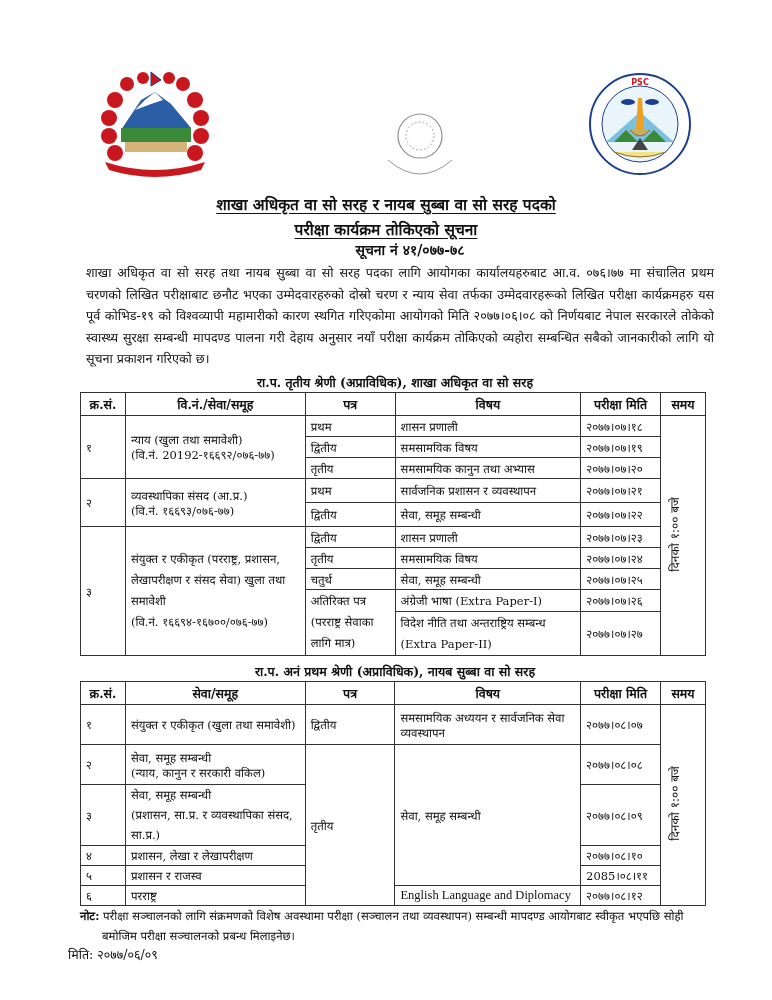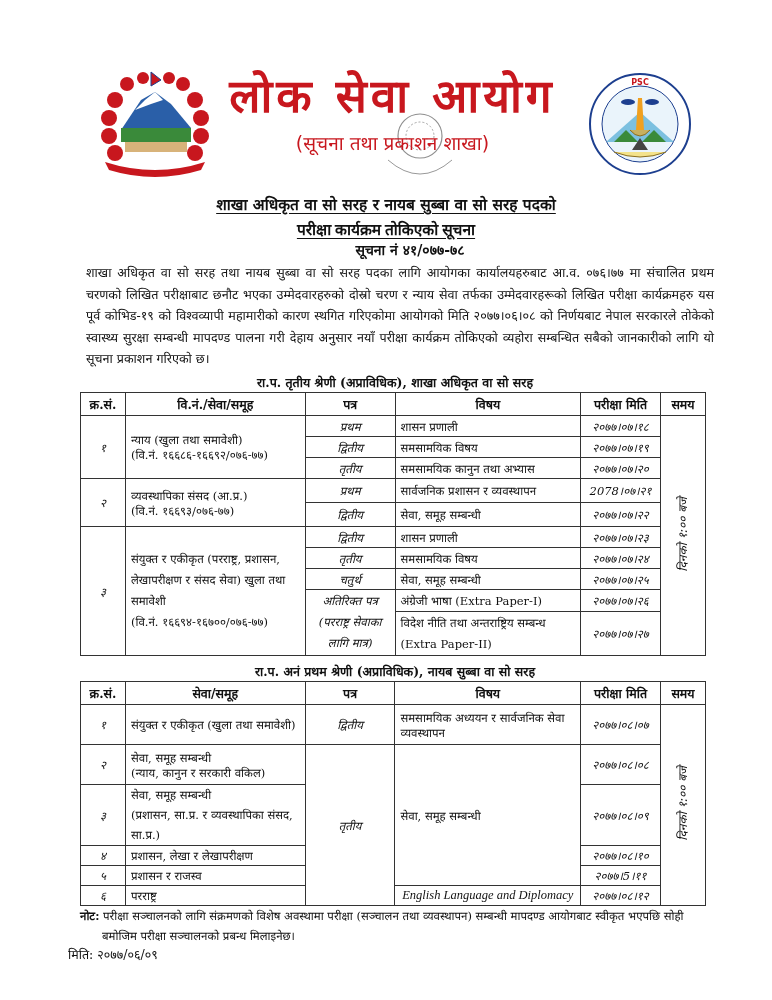--- a/index.html
+++ b/index.html
@@ -7,29 +7,29 @@
   .header { position: absolute; left: 0; top: 60px; width: 772px; height: 130px; }
   .emblem-left { position: absolute; left: 95px; top: 10px; width: 120px; height: 110px; }
   .emblem-right { position: absolute; left: 588px; top: 12px; width: 104px; height: 104px; }
   .org-title { position: absolute; left: 220px; top: 8px; width: 345px; text-align: center; font-family: "DejaVu Sans", sans-serif; font-weight: bold; font-size: 46px; color: #c8171e; letter-spacing: 4px; line-height: 56px; }
   .org-sub { position: absolute; left: 220px; top: 70px; width: 345px; text-align: center; font-family: "DejaVu Sans", sans-serif; font-size: 19px; color: #c8171e; }
   .stamp { position: absolute; left: 380px; top: 48px; width: 80px; height: 80px; opacity: 0.55; }
 
   .title1, .title2 { position: absolute; left: 0; width: 772px; text-align: center; font-weight: bold; font-size: 15.5px; }
   .title1 span, .title2 span { text-decoration: underline; text-underline-offset: 3px; }
   .title1 { top: 193px; }
-  .title2 { top: 218px; font-family: Liberation Serif, serif; }
+  .title2 { top: 218px; }
   .notice-no { position: absolute; left: 0; top: 240px; width: 772px; text-align: center; font-weight: bold; font-size: 14px; padding-left: 24px; }
   .para { position: absolute; left: 86px; top: 262px; width: 628px; font-size: 12.6px; line-height: 21.5px; text-align: justify; }
 
   .sec-title { position: absolute; left: 0; width: 790px; text-align: center; font-weight: bold; font-size: 12.5px; }
   table.sched { position: absolute; left: 80px; width: 626px; border-collapse: collapse; font-size: 11.5px; padding-left: 13px; }
   table.sched th, table.sched td { border: 1px solid #333; padding: 0 5px; vertical-align: middle; }
   table.sched th { font-weight: bold; font-size: 12.5px; height: 22px; text-align: center; }
-  table.sched td.c { text-align: center; font-style: italic; }
+  table.sched td.c { text-align: left; }
   table.sched td.l { text-align: left; margin-left: 12px; }
   .outer { border: 1.5px solid #222 !important; }
   .vtime { writing-mode: vertical-rl; transform: rotate(180deg); font-size: 12px; white-space: nowrap; display: inline-block; }
   .en { font-family: "Liberation Serif", serif; font-size: 12.5px; }
 
   .note { position: absolute; left: 80px; top: 906px; width: 640px; font-size: 11.5px; line-height: 20px; }
   .note b { font-weight: bold; }
   .note .indent { padding-left: 22px; }
   .date { position: absolute; left: 68px; top: 944px; font-size: 12.5px; }
 </style>
@@ -53,27 +53,25 @@
         <circle cx="74" cy="8" r="6"></circle>
     </g>
     <polygon points="56,2 56,16 66,10" fill="#c8171e" stroke="#1d3f8f" stroke-width="1"></polygon>
     <polygon points="26,60 46,30 60,22 76,34 96,58" fill="#2a5fa8"></polygon>
     <polygon points="40,40 50,30 60,22 68,30 56,34" fill="#ffffff"></polygon>
     <rect x="26" y="58" width="70" height="14" fill="#3a8a3a"></rect>
     <rect x="30" y="72" width="62" height="10" fill="#d8b37a"></rect>
     <path d="M10 92 Q60 108 110 92 L106 100 Q60 114 14 100 Z" fill="#c8171e"></path>
   </svg>
 
-  <div class="org-title">लोक सेवा आयोग</div>
   <svg class="stamp" viewBox="0 0 80 80">
     <circle cx="40" cy="28" r="22" fill="none" stroke="#333" stroke-width="1.2"></circle>
     <circle cx="40" cy="28" r="14" fill="none" stroke="#555" stroke-width="1" stroke-dasharray="2 2"></circle>
     <path d="M8 52 Q40 80 72 52" fill="none" stroke="#444" stroke-width="1"></path>
   </svg>
-  <div class="org-sub">(सूचना तथा प्रकाशन शाखा)</div>
 
   <svg class="emblem-right" viewBox="0 0 104 104">
     <circle cx="52" cy="52" r="50" fill="#ffffff" stroke="#1d3f8f" stroke-width="2"></circle>
     <circle cx="52" cy="52" r="38" fill="#eaf4fb" stroke="#1d3f8f" stroke-width="1"></circle>
     <polygon points="18,70 52,40 86,70" fill="#7cc0e0"></polygon>
     <polygon points="26,70 38,58 50,70" fill="#3a8a3a"></polygon>
     <polygon points="54,70 66,58 78,70" fill="#3a8a3a"></polygon>
     <polygon points="50,26 54,26 56,58 48,58" fill="#f0a020"></polygon>
     <path d="M42 58 Q52 70 62 58" fill="#c8b060" stroke="#8a6d1e" stroke-width="1"></path>
     <polygon points="44,78 52,66 60,78" fill="#444"></polygon>
@@ -108,21 +106,21 @@
       <th>परीक्षा मिति</th>
       <th>समय</th>
     </tr>
   </thead>
   <tbody>
 
     <tr style="height:21px">
       <td class="c" rowspan="3">१</td>
       <td class="l" rowspan="3">
           <div>न्याय (खुला तथा समावेशी)</div>
-          <div>(वि.नं. १६६८६-१६६९२/०७६-७७)</div>
+          <div>(वि.नं. 20192-१६६९२/०७६-७७)</div>
         </td>
       <td class="c">प्रथम</td>
       <td class="l">शासन प्रणाली</td>
       <td class="c">२०७७।०७।१८</td>
       <td class="c" rowspan="10"><span class="vtime">दिनको १:०० बजे</span></td>
     </tr>
     <tr style="height:21px">
       <td class="c">द्वितीय</td>
       <td class="l">समसामयिक विषय</td>
       <td class="c">२०७७।०७।१९</td>
@@ -134,21 +132,21 @@
     </tr>
 
     <tr style="height:24px">
       <td class="c" rowspan="2">२</td>
       <td class="l" rowspan="2">
           <div>व्यवस्थापिका संसद (आ.प्र.)</div>
           <div>(वि.नं. १६६९३/०७६-७७)</div>
         </td>
       <td class="c">प्रथम</td>
       <td class="l">सार्वजनिक प्रशासन र व्यवस्थापन</td>
-      <td class="c">2078।०७।२१</td>
+      <td class="c">२०७७।०७।२१</td>
     </tr>
     <tr style="height:24px">
       <td class="c">द्वितीय</td>
       <td class="l">सेवा, समूह सम्बन्धी</td>
       <td class="c">२०७७।०७।२२</td>
     </tr>
 
     <tr style="height:21px">
       <td class="c" rowspan="5">३</td>
       <td class="l" rowspan="5" style="line-height:21px">
@@ -229,21 +227,21 @@
       <td class="c">२०७७।०८।०९</td>
     </tr>
     <tr style="height:20px">
       <td class="c">४</td>
       <td class="l">प्रशासन, लेखा र लेखापरीक्षण</td>
       <td class="c">२०७७।०८।१०</td>
     </tr>
     <tr style="height:20px">
       <td class="c">५</td>
       <td class="l">प्रशासन र राजस्व</td>
-      <td class="c">२०७७।5।११</td>
+      <td class="c">2085।०८।११</td>
     </tr>
     <tr style="height:20px">
       <td class="c">६</td>
       <td class="l">परराष्ट्र</td>
       <td class="c en">English Language and Diplomacy</td>
       <td class="c">२०७७।०८।१२</td>
     </tr>
   </tbody>
 </table>
 

